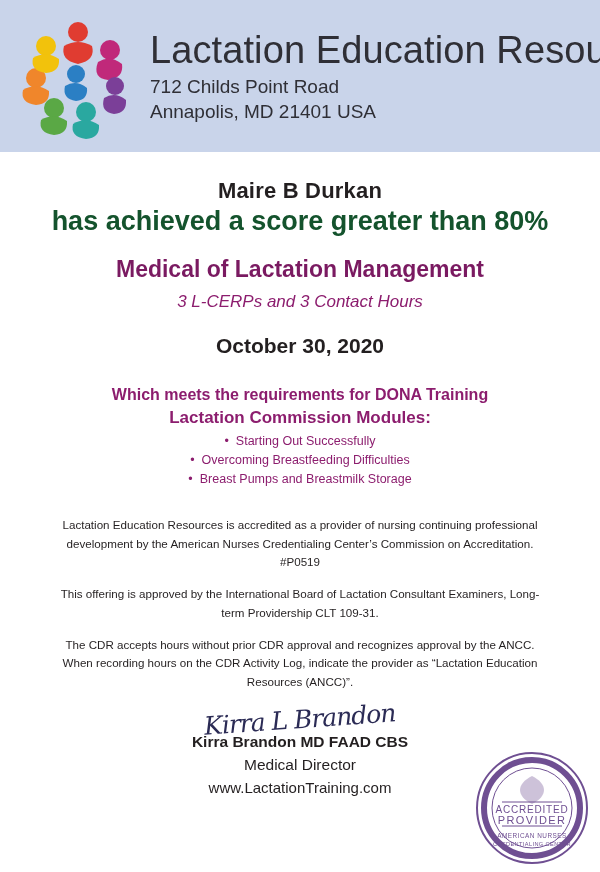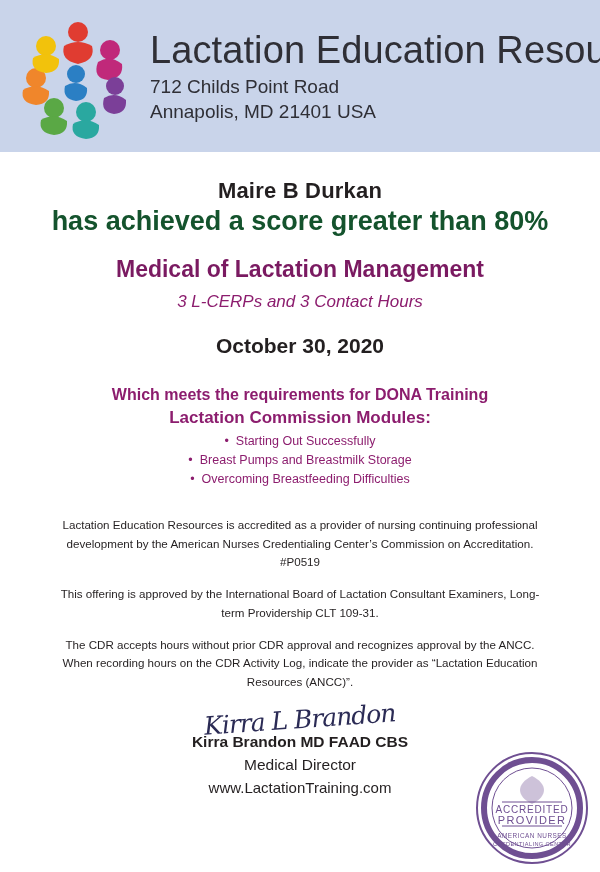--- a/index.html
+++ b/index.html
@@ -223,22 +223,22 @@
   <div class="credits">3 L-CERPs and 3 Contact Hours</div>
 
   <div class="date">October 30, 2020</div>
 
   <div class="dona">Which meets the requirements for DONA Training</div>
 
   <div class="modules-head">Lactation Commission Modules:</div>
 
   <ul class="modules-list">
     <li>Starting Out Successfully</li>
+    <li>Overcoming Breastfeeding Difficulties</li>
     <li>Breast Pumps and Breastmilk Storage</li>
-    <li>Overcoming Breastfeeding Difficulties</li>
   </ul>
 
   <div class="fineprint">
     <p>Lactation Education Resources is accredited as a provider of nursing continuing professional development by the American Nurses Credentialing Center’s Commission on Accreditation. #P0519</p>
     <p>This offering is approved by the International Board of Lactation Consultant Examiners, Long-term Providership CLT 109-31.</p>
     <p>The CDR accepts hours without prior CDR approval and recognizes approval by the ANCC.  When recording hours on the CDR Activity Log, indicate the provider as “Lactation Education Resources (ANCC)”.</p>
   </div>
 
   <div class="sig-area">
     <div class="sig-script">Kirra L Brandon</div>

